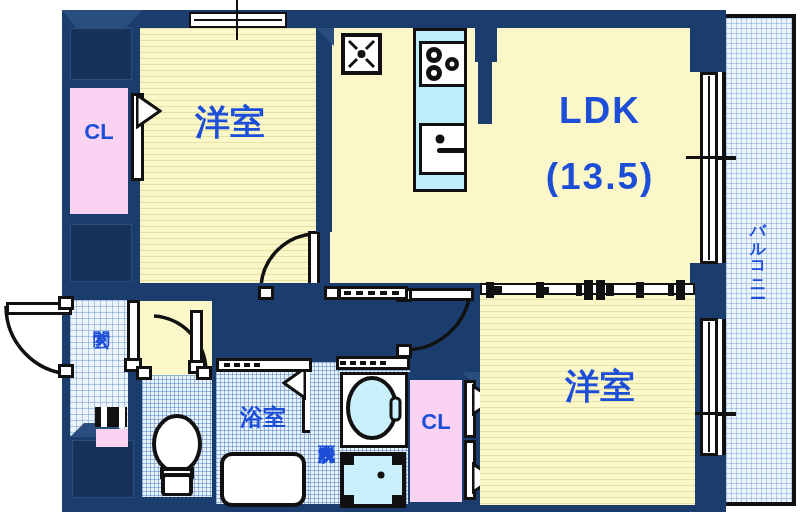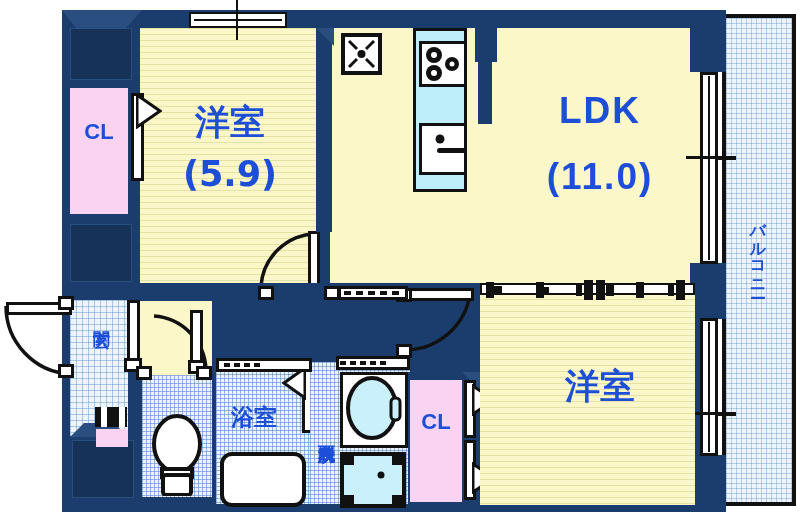--- a/index.html
+++ b/index.html
@@ -64,21 +64,20 @@
   <div class="abs closet" style="left:70px;top:88px;width:58px;height:126px;">
     <div class="lbl lbl-cl abs" style="left:0;top:34px;width:58px;">CL</div>
   </div>
 
   <div class="abs door-frame" style="left:131px;top:93px;width:13px;height:88px;"></div>
   <svg class="abs" style="left:136px;top:93px;width:26px;height:36px;" viewBox="0 0 26 36">
     <path d="M1 2 L24 18 L1 34 Z" fill="#ffffff" stroke="#111" stroke-width="3"></path>
   </svg>
 
   <div class="lbl lbl-room abs" style="left:150px;top:104px;width:160px;">洋室</div>
-  <div class="lbl lbl-room-sub abs" style="left:150px;top:156px;width:160px;">(5.9)</div>
 
   <div class="abs white" style="left:189px;top:12px;width:98px;height:16px;border:2px solid #111;"></div>
   <div class="abs thinblk" style="left:194px;top:19px;width:88px;height:2px;"></div>
   <div class="abs thinblk" style="left:236px;top:0px;width:2px;height:40px;"></div>
 
   <svg class="abs" style="left:258px;top:232px;width:62px;height:58px;" viewBox="0 0 62 58">
     <path d="M58 2 A56 56 0 0 0 3 54" fill="none" stroke="#111" stroke-width="3.5"></path>
   </svg>
   <div class="abs door-frame" style="left:308px;top:231px;width:12px;height:56px;"></div>
 
@@ -143,21 +142,21 @@
     <g stroke="#111" stroke-width="3">
       <line x1="5" y1="5" x2="13" y2="13"></line>
         <line x1="30" y1="5" x2="22" y2="13"></line>
       <line x1="5" y1="31" x2="13" y2="23"></line>
         <line x1="30" y1="31" x2="22" y2="23"></line>
     </g>
     <circle cx="17.5" cy="18" r="4" fill="#111"></circle>
   </svg>
 
   <div class="lbl lbl-ldk abs" style="left:500px;top:92px;width:200px;">LDK</div>
-  <div class="lbl lbl-ldk abs" style="left:495px;top:158px;width:210px;">(11.0)</div>
+  <div class="lbl lbl-ldk abs" style="left:495px;top:158px;width:210px;">(13.5)</div>
 
   <div class="abs wall" style="left:316px;top:28px;width:16px;height:204px;"></div>
 
   <svg class="abs" style="left:316px;top:28px;width:18px;height:18px;" viewBox="0 0 18 18">
     <path d="M0 0 L18 0 L18 18 Z" fill="#2a4e80"></path>
   </svg>
 
   <div class="abs white" style="left:716px;top:10px;width:84px;height:502px;"></div>
   <div class="abs blackline" style="left:722px;top:14px;width:74px;height:492px;"></div>
   <div class="abs balcony" style="left:726px;top:18px;width:66px;height:484px;"></div>
@@ -218,21 +217,21 @@
   <svg class="abs" style="left:146px;top:412px;width:62px;height:84px;" viewBox="0 0 62 84">
     <ellipse cx="31" cy="32" rx="23" ry="28" fill="#fff" stroke="#111" stroke-width="4"></ellipse>
     <rect x="16" y="57" width="30" height="8" fill="#fff" stroke="#111" stroke-width="4"></rect>
     <rect x="17" y="63" width="28" height="20" rx="3" fill="#fff" stroke="#111" stroke-width="4"></rect>
   </svg>
   <div class="abs white" style="left:136px;top:366px;width:16px;height:14px;border:3px solid #111;"></div>
   <div class="abs white" style="left:196px;top:366px;width:16px;height:14px;border:3px solid #111;"></div>
 
   <div class="abs wall" style="left:212px;top:283px;width:200px;height:229px;"></div>
   <div class="abs tilefloor-fine" style="left:216px;top:362px;width:94px;height:142px;"></div>
-  <div class="lbl lbl-small abs" style="left:210px;top:405px;width:88px;font-size:23px;">浴室</div>
+  <div class="lbl lbl-small abs" style="left:219px;top:405px;width:88px;font-size:23px;">浴室</div>
   <div class="abs white" style="left:220px;top:452px;width:86px;height:55px;border:4px solid #111;border-radius:12px;"></div>
 
   <div class="abs door-frame" style="left:302px;top:367px;width:12px;height:66px;"></div>
   <svg class="abs" style="left:282px;top:366px;width:24px;height:34px;" viewBox="0 0 24 34">
     <path d="M23 2 L2 17 L23 32 Z" fill="#ffffff" stroke="#111" stroke-width="3"></path>
   </svg>
 
   <div class="abs tilefloor-fine" style="left:310px;top:362px;width:100px;height:142px;"></div>
   <div class="lbl lbl-vert abs" style="left:313px;top:372px;width:22px;height:120px;">洗面脱衣所</div>
 

